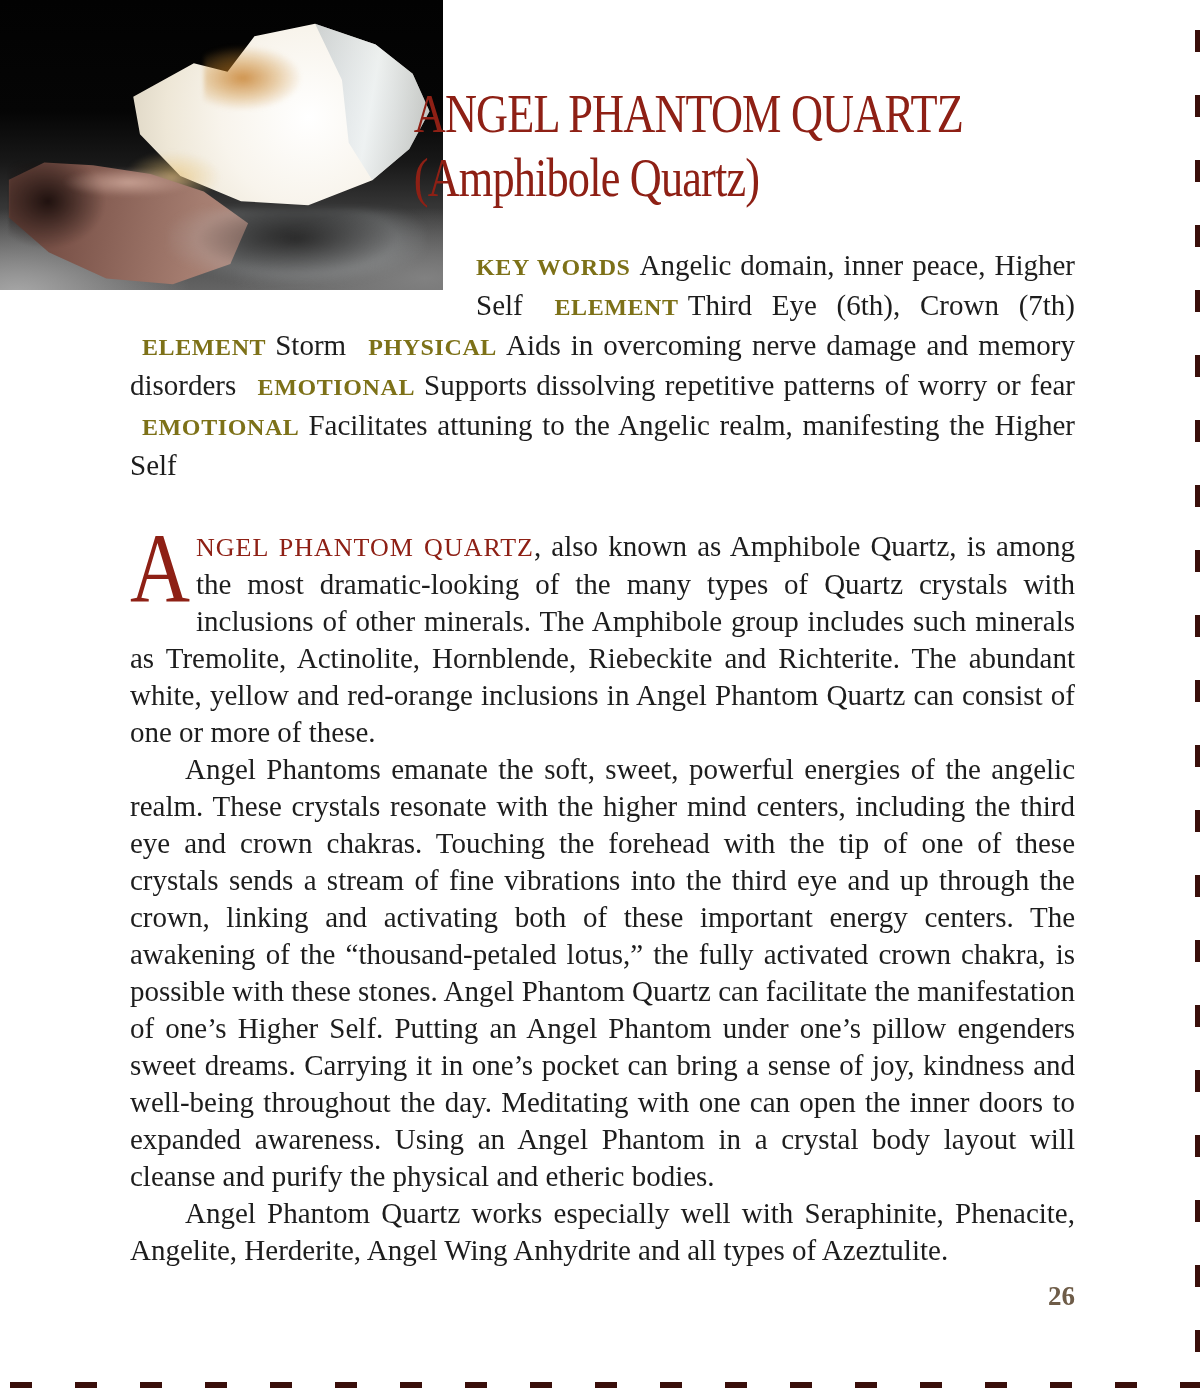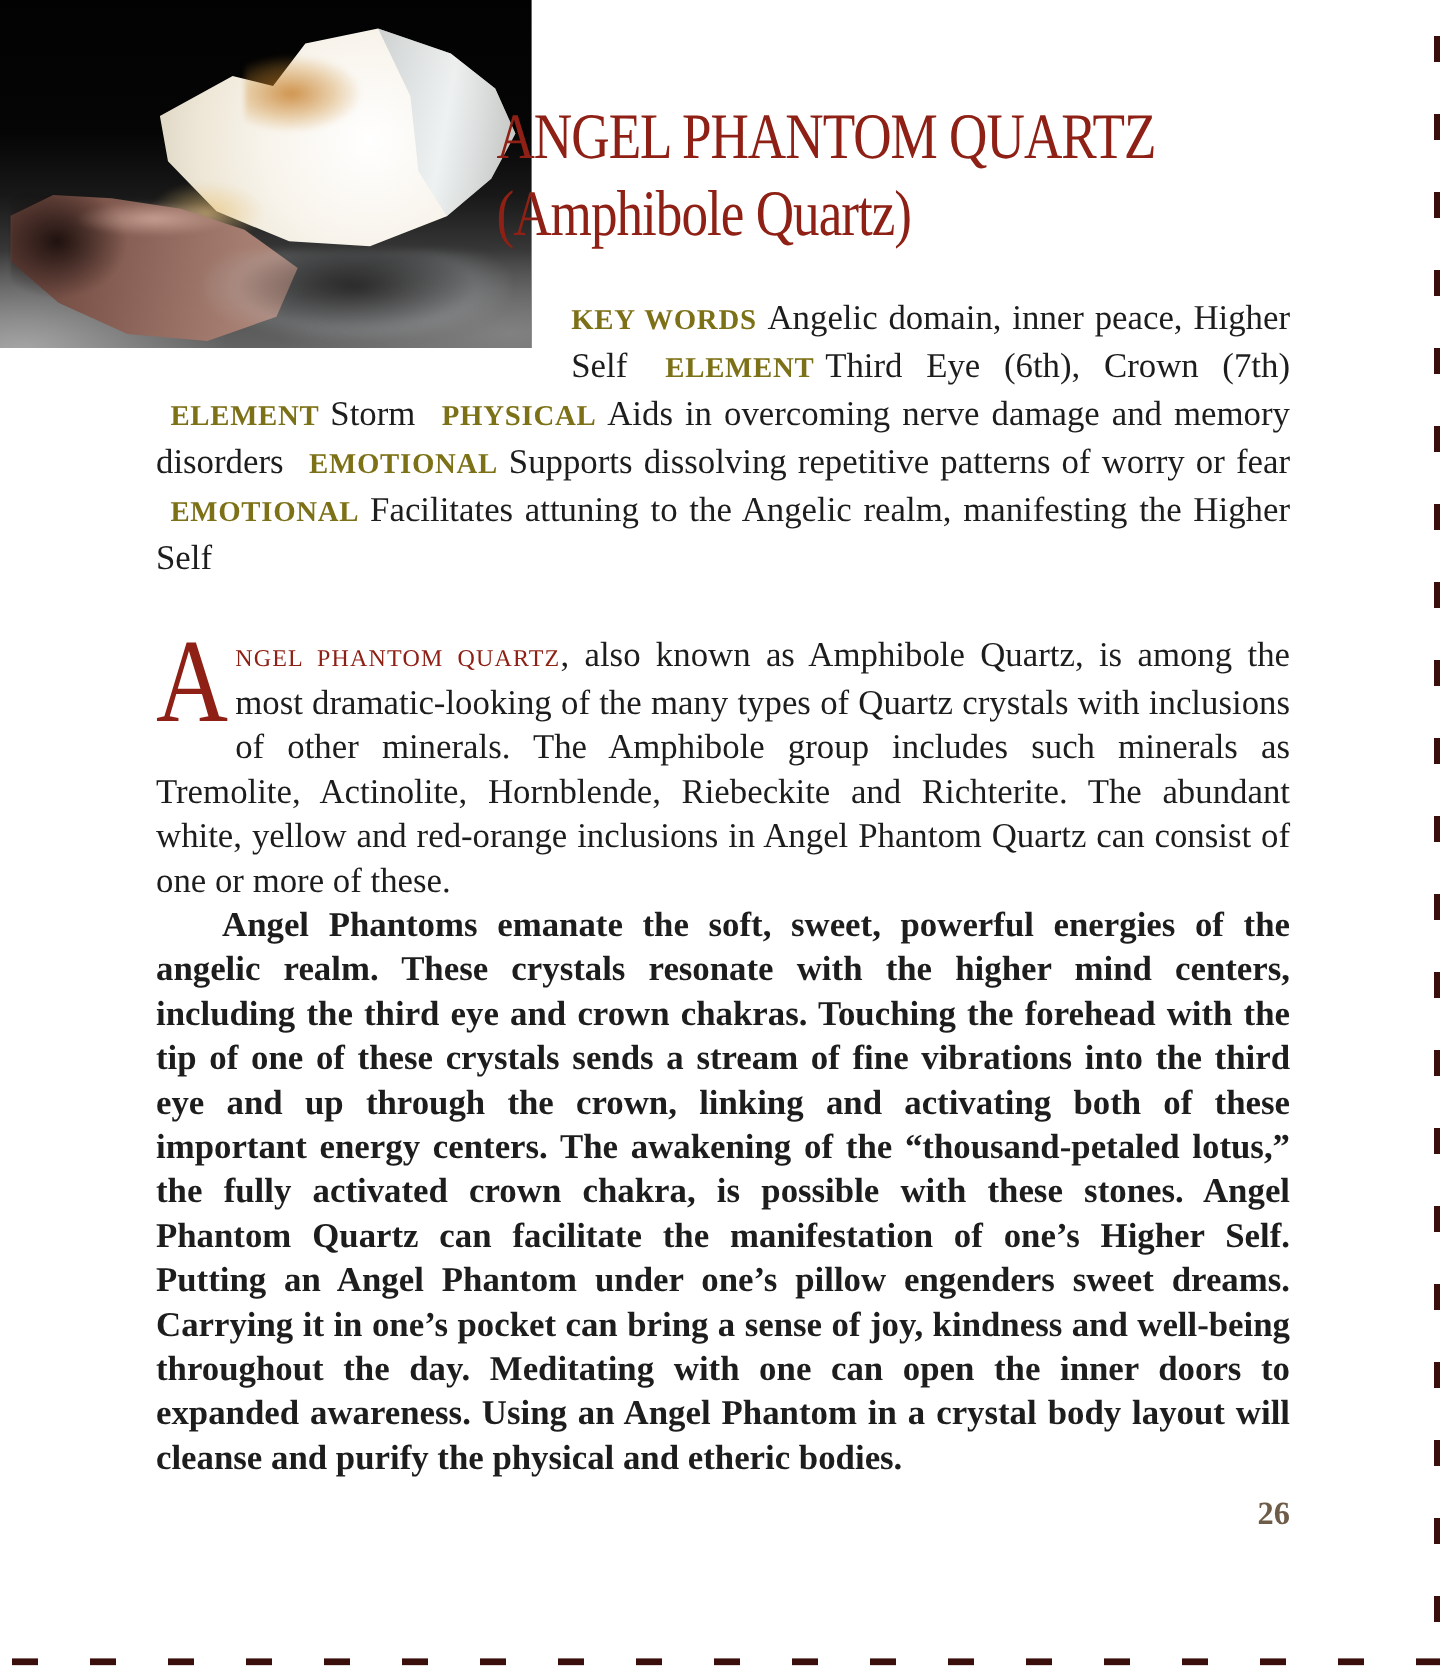--- a/index.html
+++ b/index.html
@@ -101,33 +101,33 @@
   }
   .pair + .pair .lbl{margin-left:12px;}
 
   
   p.body{
     margin:0 125px 0 130px;
     font-size:29px;line-height:37px;
     text-align:justify;
   }
   p.body.first{margin-top:44px;}
-  p.body.indented{text-indent:55px;font-weight:bold;}
+  p.body.indented{text-indent:55px;}
   .dropcap{
     float:left;
     font-size:99px;line-height:76px;
     height:76px;width:57px;
     color:var(--title-red);
     transform:scaleX(.84);
     transform-origin:0 90%;
     margin:3px 9px 0 0;
   }
   .leadin{
     color:var(--title-red);
-    font-size:20px;
+    font-size:26px;
     letter-spacing:1px;
   }
 
   
   .pagenum{
     margin:12px 125px 0 130px;
     text-align:right;
     font-weight:bold;
     font-size:27px;
     color:var(--page-number-brown);
@@ -167,19 +167,20 @@
     <span class="pair"><span class="lbl">ELEMENT</span><span>Third Eye (6th), Crown (7th)</span></span>
     <span class="pair"><span class="lbl">ELEMENT</span><span>Storm</span></span>
     <span class="pair"><span class="lbl">PHYSICAL</span><span>Aids in overcoming nerve damage and memory disorders</span></span>
     <span class="pair"><span class="lbl">EMOTIONAL</span><span>Supports dissolving repetitive patterns of worry or fear</span></span>
     <span class="pair"><span class="lbl">EMOTIONAL</span><span>Facilitates attuning to the Angelic realm, manifesting the Higher Self</span></span></p>
 
   <p class="body first"><span class="dropcap">A</span><span class="leadin">NGEL PHANTOM QUARTZ</span><span>, also known as Amphibole Quartz, is among the most dramatic-looking of the many types of Quartz crystals with inclusions of other minerals. The Amphibole group includes such minerals as Tremolite, Actinolite, Hornblende, Riebeckite and Richterite. The abundant white, yellow and red-orange inclusions in Angel Phantom Quartz can consist of one or more of these.</span></p>
 
   <p class="body indented">Angel Phantoms emanate the soft, sweet, powerful energies of the angelic realm. These crystals resonate with the higher mind centers, including the third eye and crown chakras. Touching the forehead with the tip of one of these crystals sends a stream of fine vibrations into the third eye and up through the crown, linking and activating both of these important energy centers. The awakening of the “thousand-petaled lotus,” the fully activated crown chakra, is possible with these stones. Angel Phantom Quartz can facilitate the manifestation of one’s Higher Self. Putting an Angel Phantom under one’s pillow engenders sweet dreams. Carrying it in one’s pocket can bring a sense of joy, kindness and well-being throughout the day. Meditating with one can open the inner doors to expanded awareness. Using an Angel Phantom in a crystal body layout will cleanse and purify the physical and etheric bodies.</p>
 
+  <p class="body indented">Angel Phantom Quartz works especially well with Seraphinite, Phenacite, Angelite, Herderite, Angel Wing Anhydrite and all types of Azeztulite.</p>
 
   <div class="pagenum">26</div>
 
   <div class="edge-right"></div>
   <div class="edge-bottom"></div>
 
 </div>
 
 </body></html>

